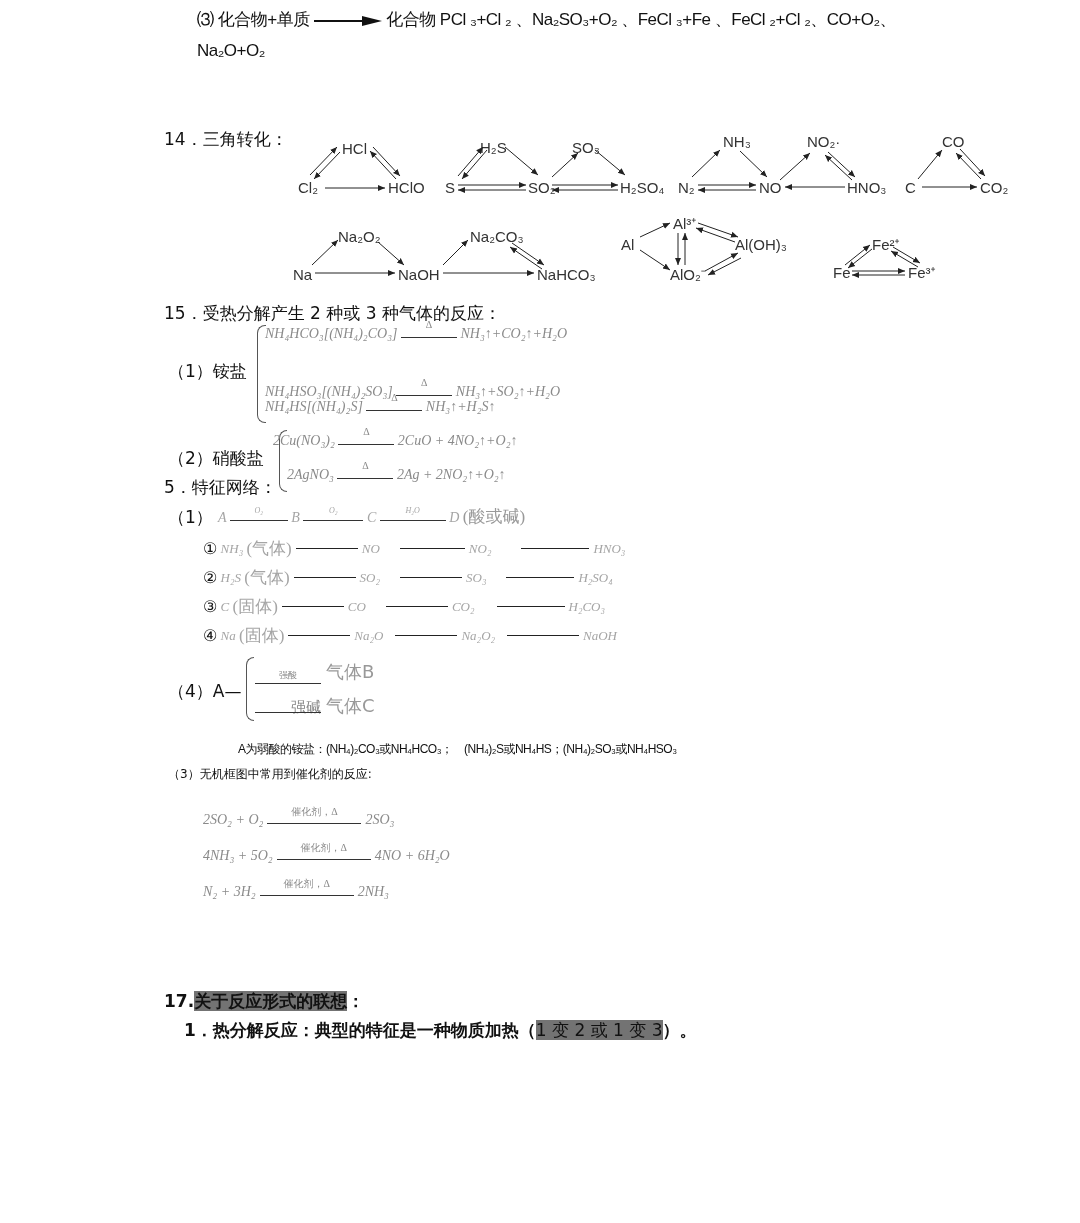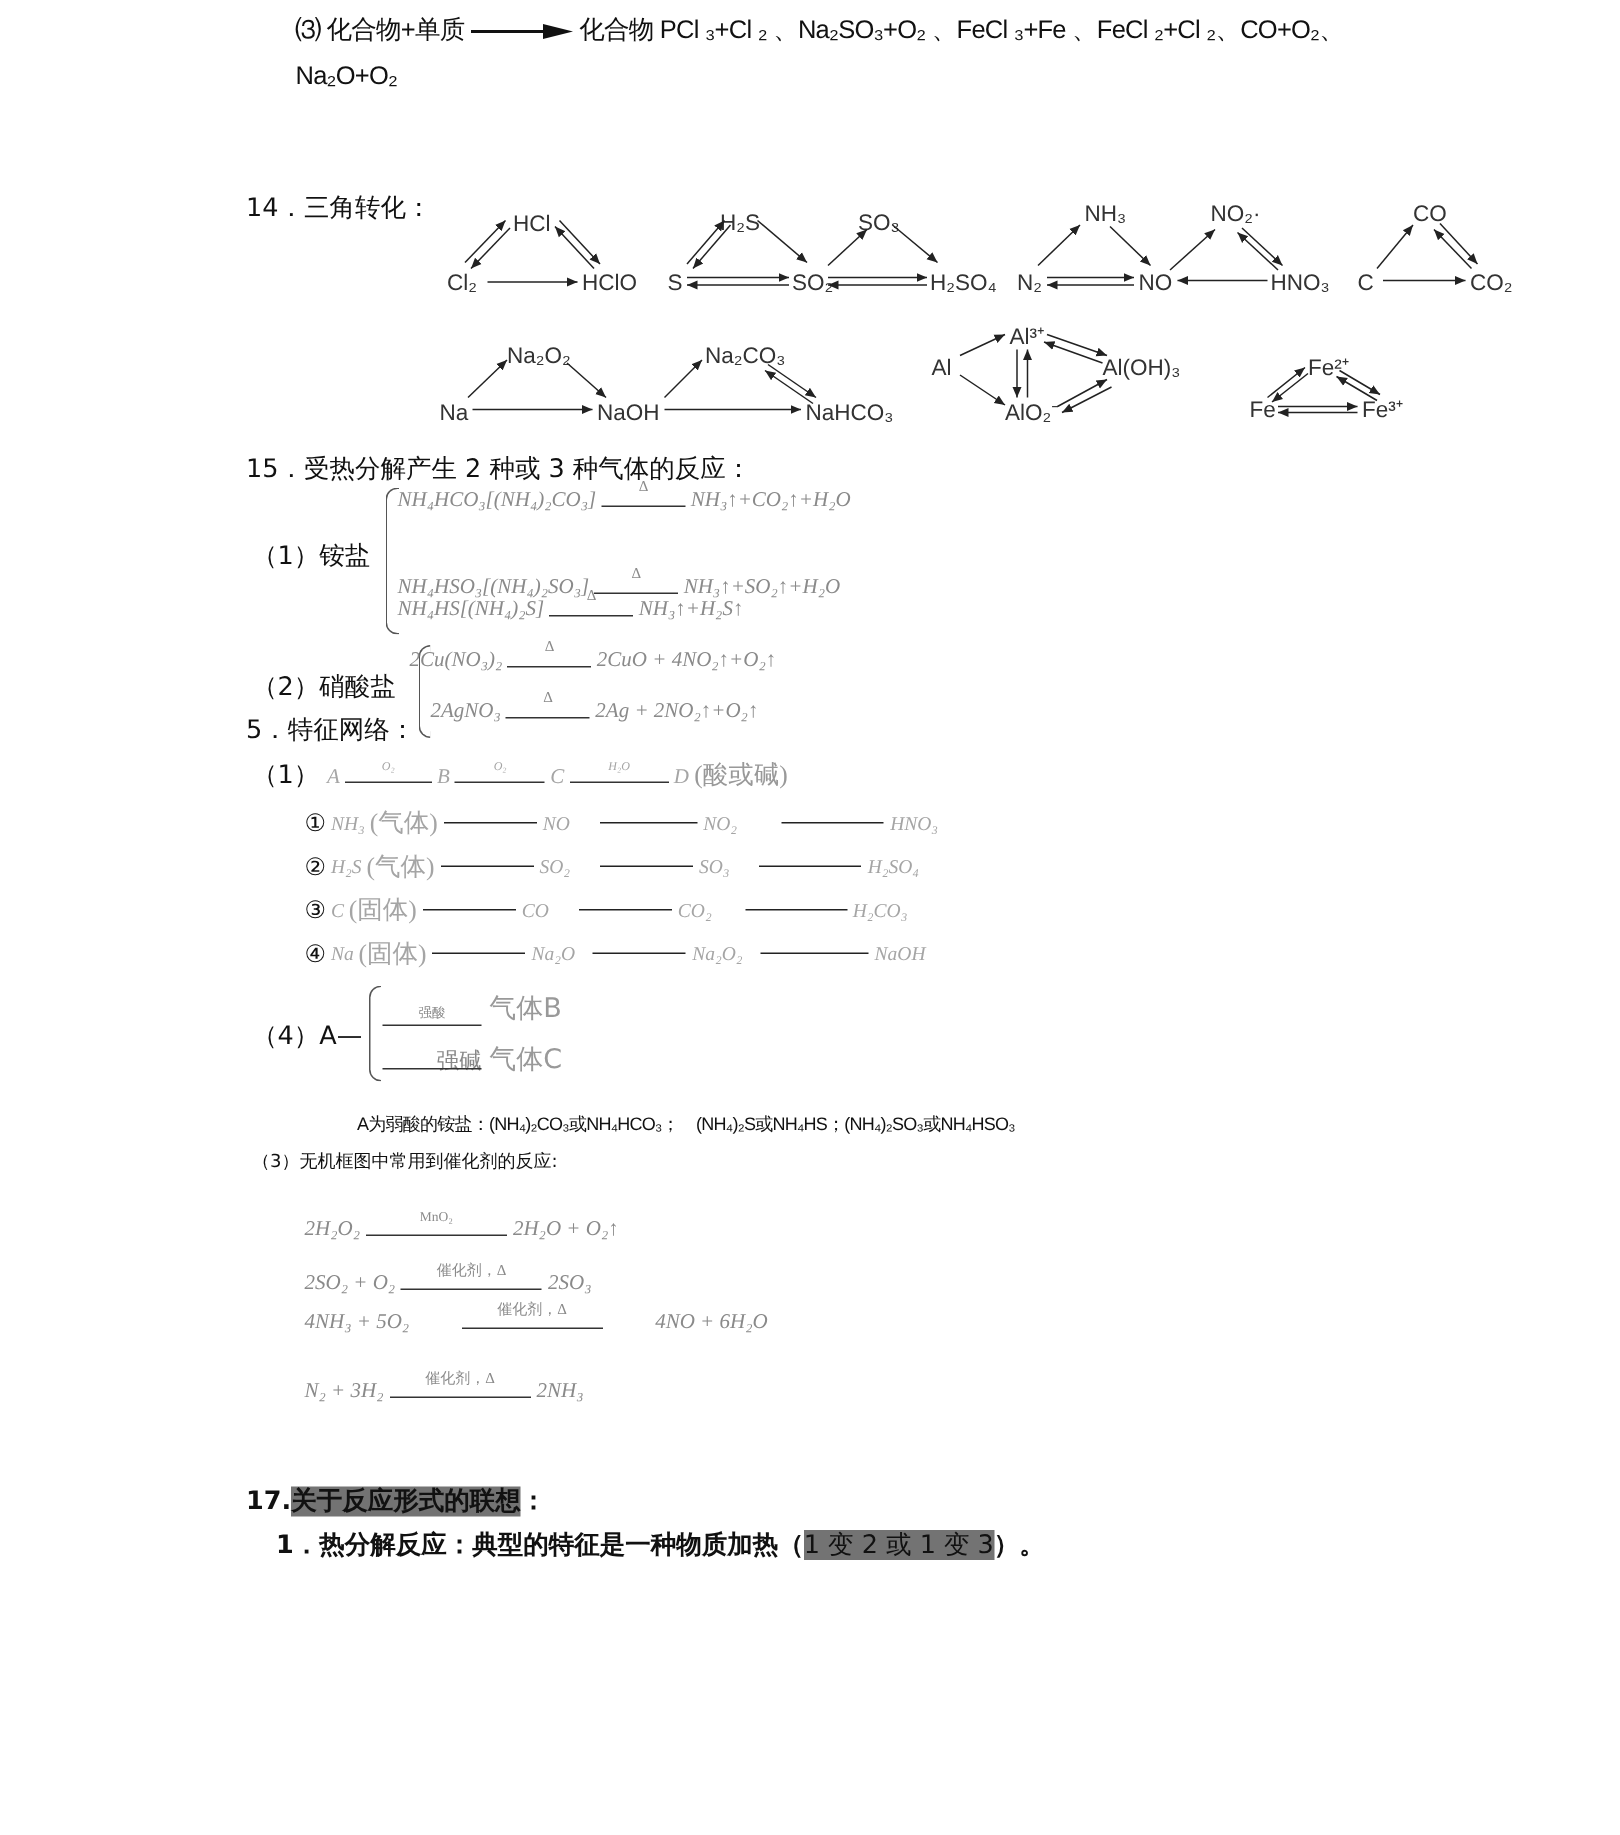--- a/index.html
+++ b/index.html
@@ -206,30 +206,25 @@
 <div class="abs" style="left:255px; top:694px; color:#888;">
   <span style="display:inline-block; width:66px; position:relative; text-align:right; font-size:15px;"><span>强碱</span><span style="position:absolute; left:0; right:0; top:14px; border-top:1px solid #333;"></span></span>
   <span style="font-size:18px; color:#999;">气体C</span>
 </div>
 
 <div class="abs txt cond" style="left:211px; top:738px; font-size:12px;margin-left:27px;">A为弱酸的铵盐：(NH₄)₂CO₃或NH₄HCO₃；　(NH₄)₂S或NH₄HS；(NH₄)₂SO₃或NH₄HSO₃</div>
 <div class="abs txt" style="left:168px; top:763px; font-size:12px;">（3）无机框图中常用到催化剂的反应:</div>
 
 <div class="abs" style="left:203px; top:802px;">
   <div class="faint" style="height:36px; display:flex; align-items:center;">
-    <span>2H₂O₂</span>
-    <span style="display:inline-block; width:94px; position:relative; text-align:center; margin:0 4px;"><span style="font-size:9px; font-style:normal; position:relative; top:-9px;">MnO₂</span><span style="position:absolute; left:0; right:0; top:11px; border-top:1px solid #333;"></span></span>
-    <span>2H₂O + O₂↑</span>
-  </div>
-  <div class="faint" style="height:36px; display:flex; align-items:center;">
     <span>2SO₂ + O₂</span>
     <span style="display:inline-block; width:94px; position:relative; text-align:center; margin:0 4px;"><span style="font-size:10px; font-style:normal; position:relative; top:-9px;">催化剂，Δ</span><span style="position:absolute; left:0; right:0; top:11px; border-top:1px solid #333;"></span></span>
     <span>2SO₃</span>
   </div>
-  <div class="faint" style="height:36px; display:flex; gap:31px;">
+  <div class="faint" style="height:36px; display:flex; align-items:center;">
     <span>4NH₃ + 5O₂</span>
     <span style="display:inline-block; width:94px; position:relative; text-align:center; margin:0 4px;"><span style="font-size:10px; font-style:normal; position:relative; top:-9px;">催化剂，Δ</span><span style="position:absolute; left:0; right:0; top:11px; border-top:1px solid #333;"></span></span>
     <span>4NO + 6H₂O</span>
   </div>
   <div class="faint" style="height:36px; display:flex; align-items:center;">
     <span>N₂ + 3H₂</span>
     <span style="display:inline-block; width:94px; position:relative; text-align:center; margin:0 4px;"><span style="font-size:10px; font-style:normal; position:relative; top:-9px;">催化剂，Δ</span><span style="position:absolute; left:0; right:0; top:11px; border-top:1px solid #333;"></span></span>
     <span>2NH₃</span>
   </div>
 </div>

